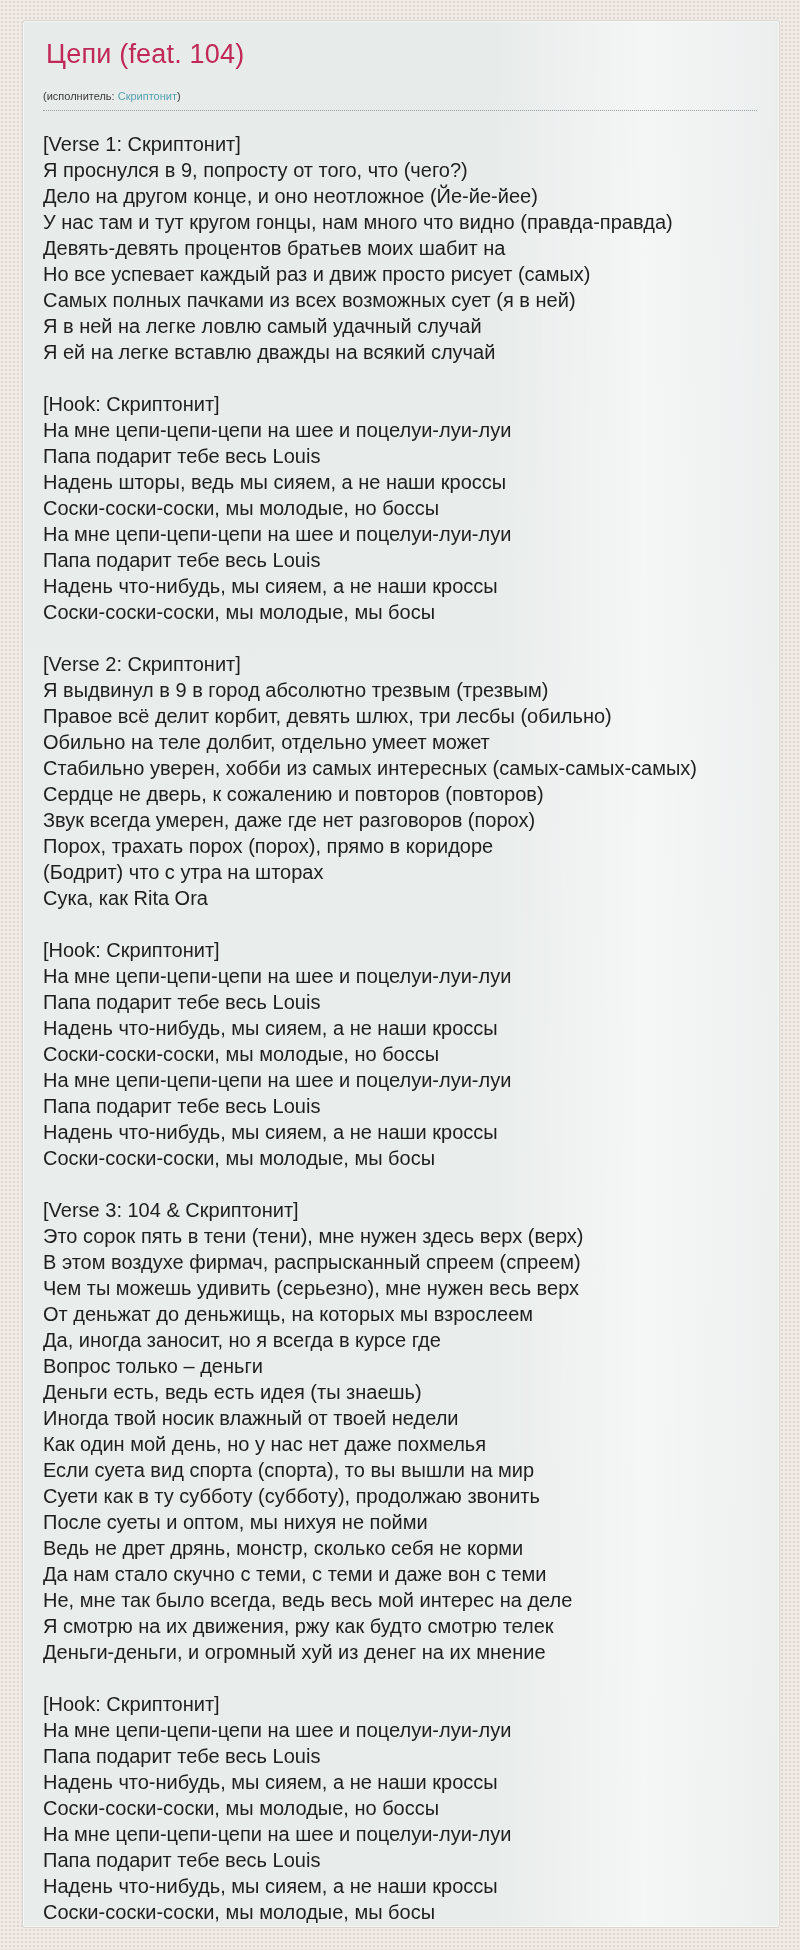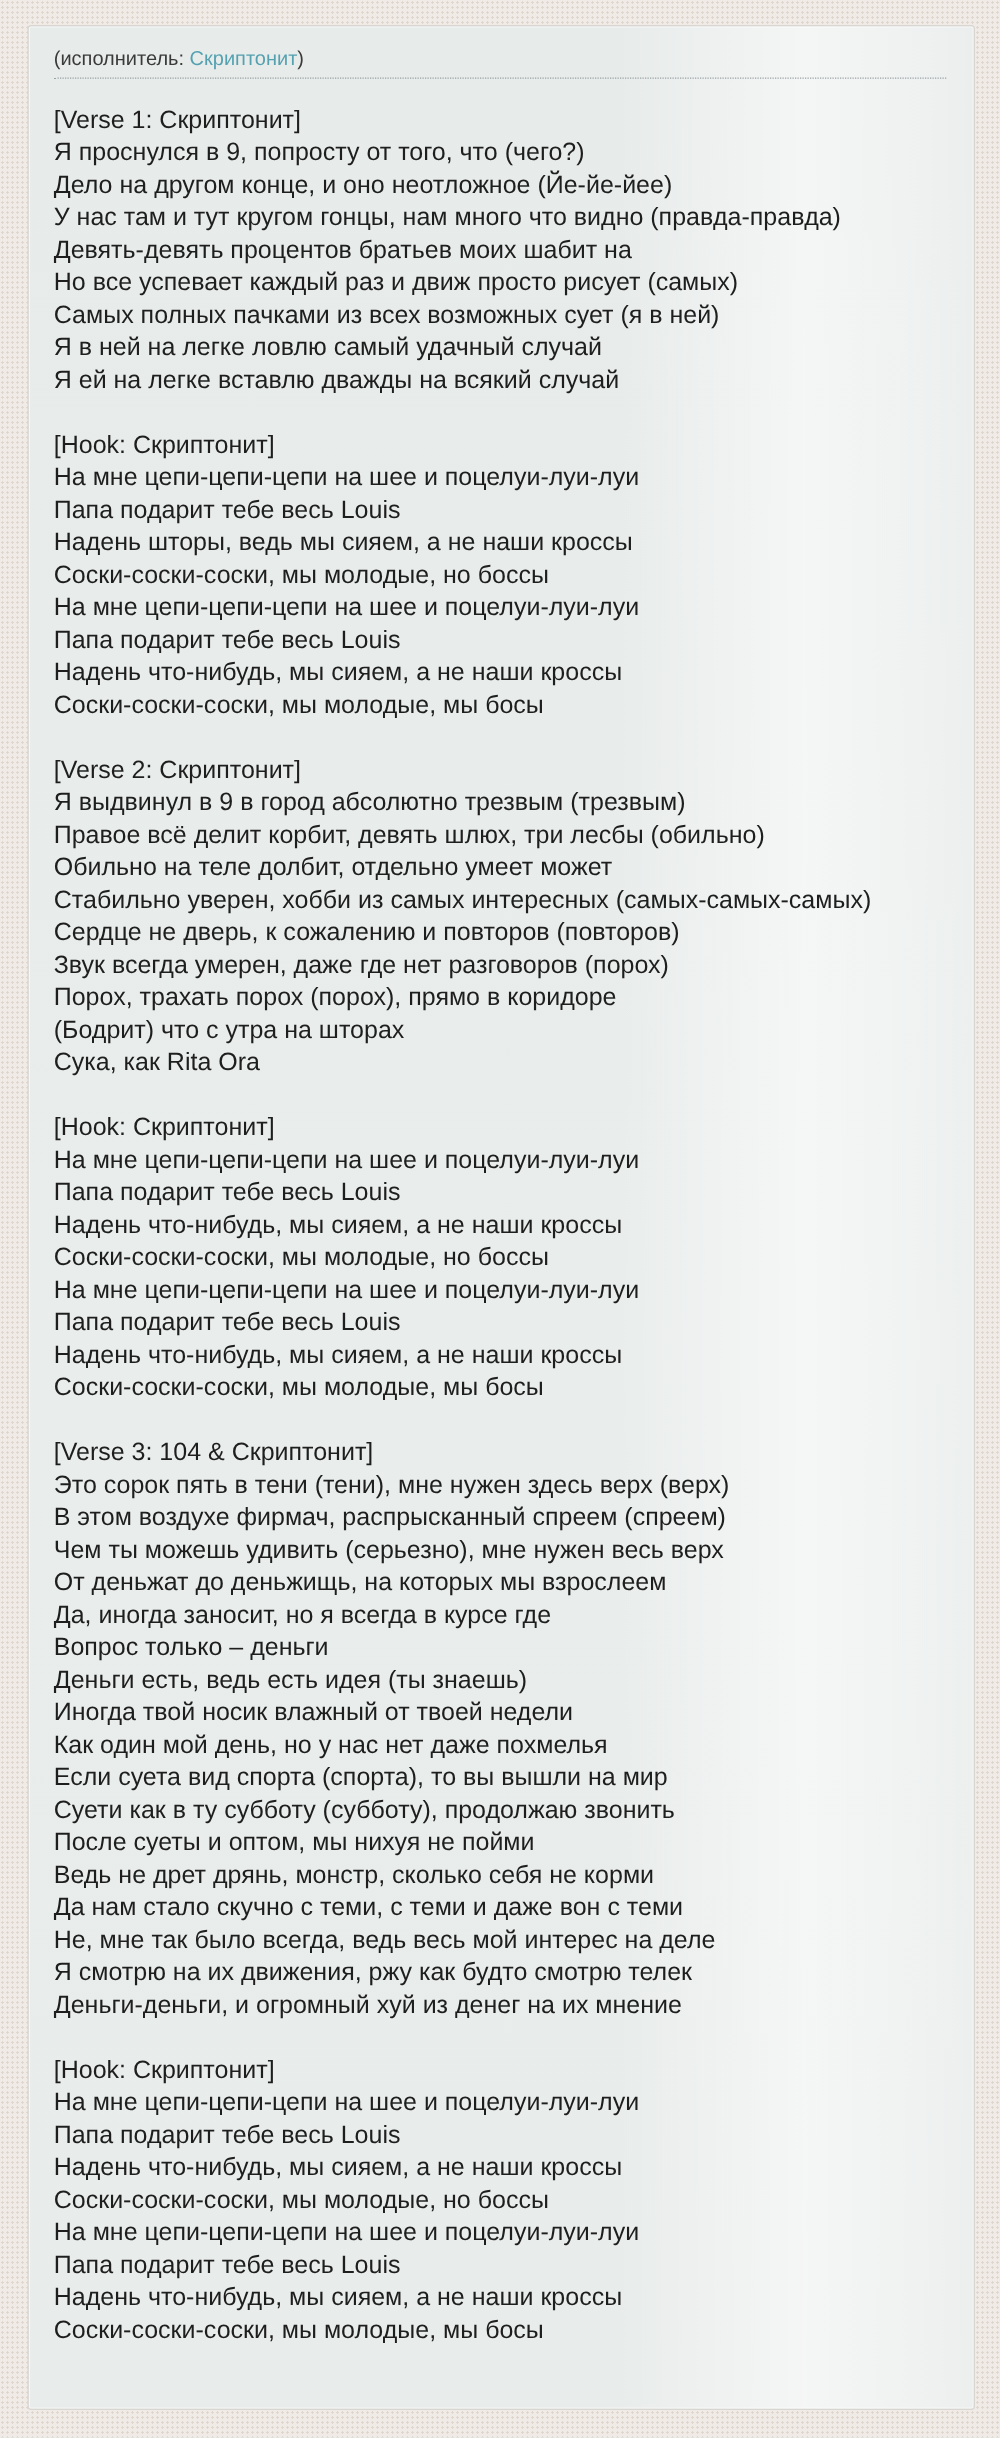--- a/index.html
+++ b/index.html
@@ -29,24 +29,24 @@
   }
   h1.title {
     color: var(--title, #c02858);
     font-size: 27px;
     font-weight: 400;
     letter-spacing: 0.2px;
     line-height: 31px;
     padding-left: 3px;
   }
   .artist-line {
-    font-size: 16px;
+    font-size: 11px;
     line-height: 18px;
     color: #3a3a3a;
-    margin-top: 0;
+    margin-top: 17px;
   }
   .artist-link {
     color: var(--artist-link, #55a1b0);
     text-decoration: none;
     cursor: pointer;
   }
   .separator {
     border-bottom: 1px dotted #98a0a2;
     margin-top: 5px;
   }
@@ -55,20 +55,21 @@
     font-size: 20px;
     line-height: 26px;
     color: var(--text, #1e1e1e);
     white-space: pre-line;
   }
 </style>
 </head>
 <body>
 
 <div class="card">
+  <h1 class="title">Цепи (feat. 104)</h1>
   <div class="artist-line"><span>(исполнитель: </span><a class="artist-link" href="#">Скриптонит</a><span>)</span></div>
   <div class="separator"></div>
   <div class="lyrics">[Verse 1: Скриптонит]
 Я проснулся в 9, попросту от того, что (чего?)
 Дело на другом конце, и оно неотложное (Йе-йе-йее)
 У нас там и тут кругом гонцы, нам много что видно (правда-правда)
 Девять-девять процентов братьев моих шабит на
 Но все успевает каждый раз и движ просто рисует (самых)
 Самых полных пачками из всех возможных сует (я в ней)
 Я в ней на легке ловлю самый удачный случай

